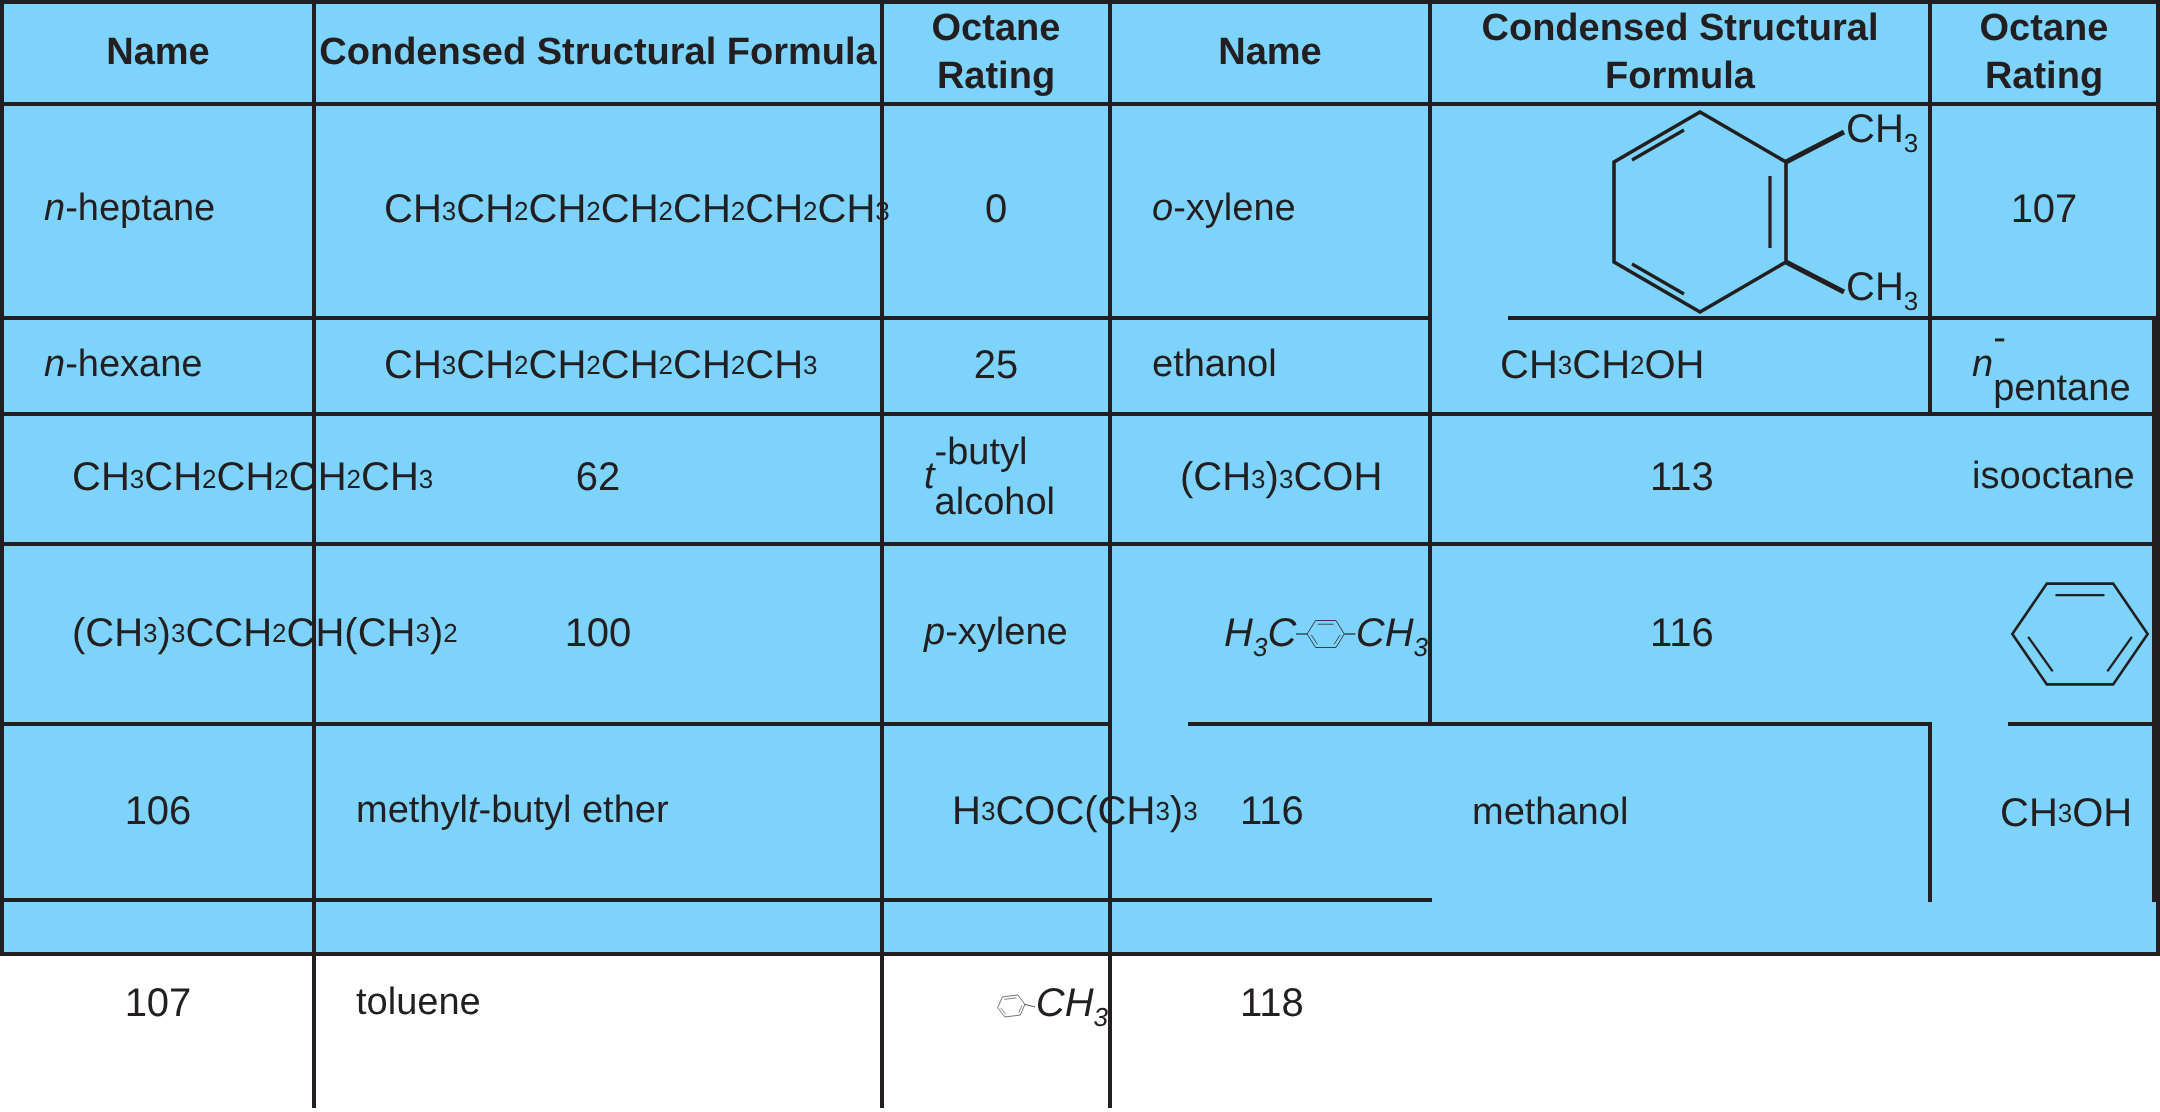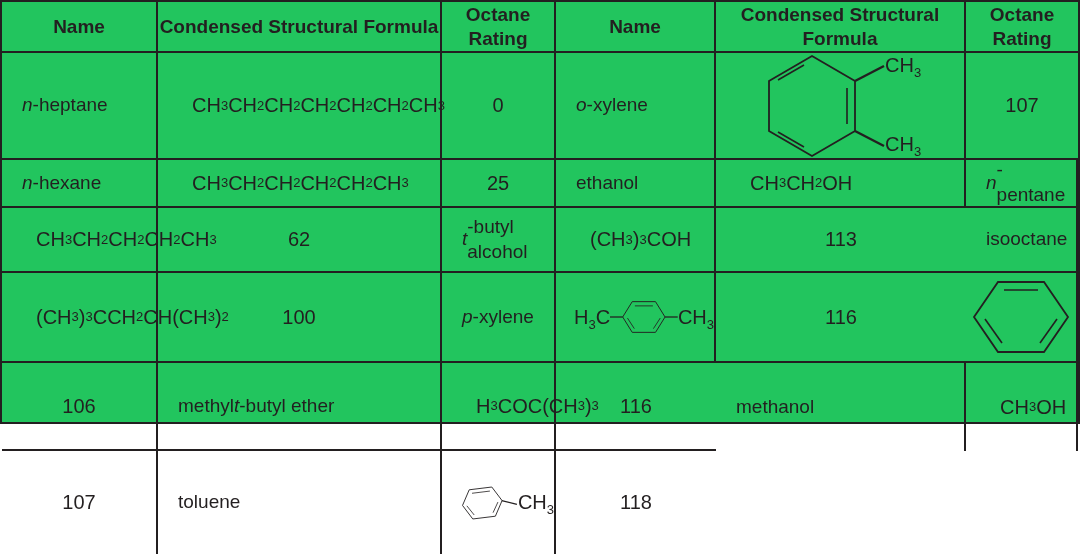--- a/index.html
+++ b/index.html
@@ -3,26 +3,26 @@
 <meta charset="utf-8">
 <style>
   * { margin:0; padding:0; box-sizing:border-box; }
   html,body { background:#ffffff; }
   body {
     font-family:"Liberation Sans","DejaVu Sans",sans-serif;
     color:#231f20;
     width:1080px; height:556px;
   }
   .octane-table {
-    width:1080px; height:424px;
+    width:1080px; height:478px;
     display:grid;
     grid-template-columns:156px 284px 114px 160px 250px 112px;
     grid-template-rows:51px 107px 48px 65px 90px 88px 103px;
     border:2px solid #231f20;
-    background:#22c55e;
+    background:#7dd3fc;
   }
   .cell {
     border-right:2px solid #231f20;
     border-bottom:2px solid #231f20;
     display:flex; align-items:center;
     font-size:19px;
     overflow:visible;
     position:relative;
   }
   .cell.last-col { border-right:none; }
@@ -31,29 +31,29 @@
     font-weight:bold;
     justify-content:center; text-align:center;
     line-height:1.25; font-size:19px;
   }
   .name-cell { padding-left:20px; padding-right:8px; line-height:1.3; }
   .formula-cell { padding-left:34px; font-size:20px; }
   .octane-cell { justify-content:center; font-size:20px; }
   .formula-cell sub, .struct-label sub, .name-cell sub {
     font-size:13px; vertical-align:-5px; line-height:0;
   }
-  .struct-cell { padding:0; }
+  .struct-cell { padding:0;margin-left:38px; }
   .struct-label { font-size:20px; white-space:nowrap; }
   .abs { position:absolute; }
   svg { display:block; }
   svg line, svg polygon { stroke:#231f20; }
   svg polygon { fill:none; stroke-width:1.8; }
   svg line.dbl { stroke-width:1.6; }
   svg line.bond { stroke-width:2.4; }
-  .pxylene-cell, .toluene-cell { padding-left:18px; }
+  .pxylene-cell, .toluene-cell { padding-left:18px;font-style:italic; }
   .benzene-cell { justify-content:center; }
 </style>
 </head>
 <body>
 
 <div class="octane-table">
 
   <div class="cell head">Name</div>
   <div class="cell head">Condensed Structural Formula</div>
   <div class="cell head">Octane Rating</div>

